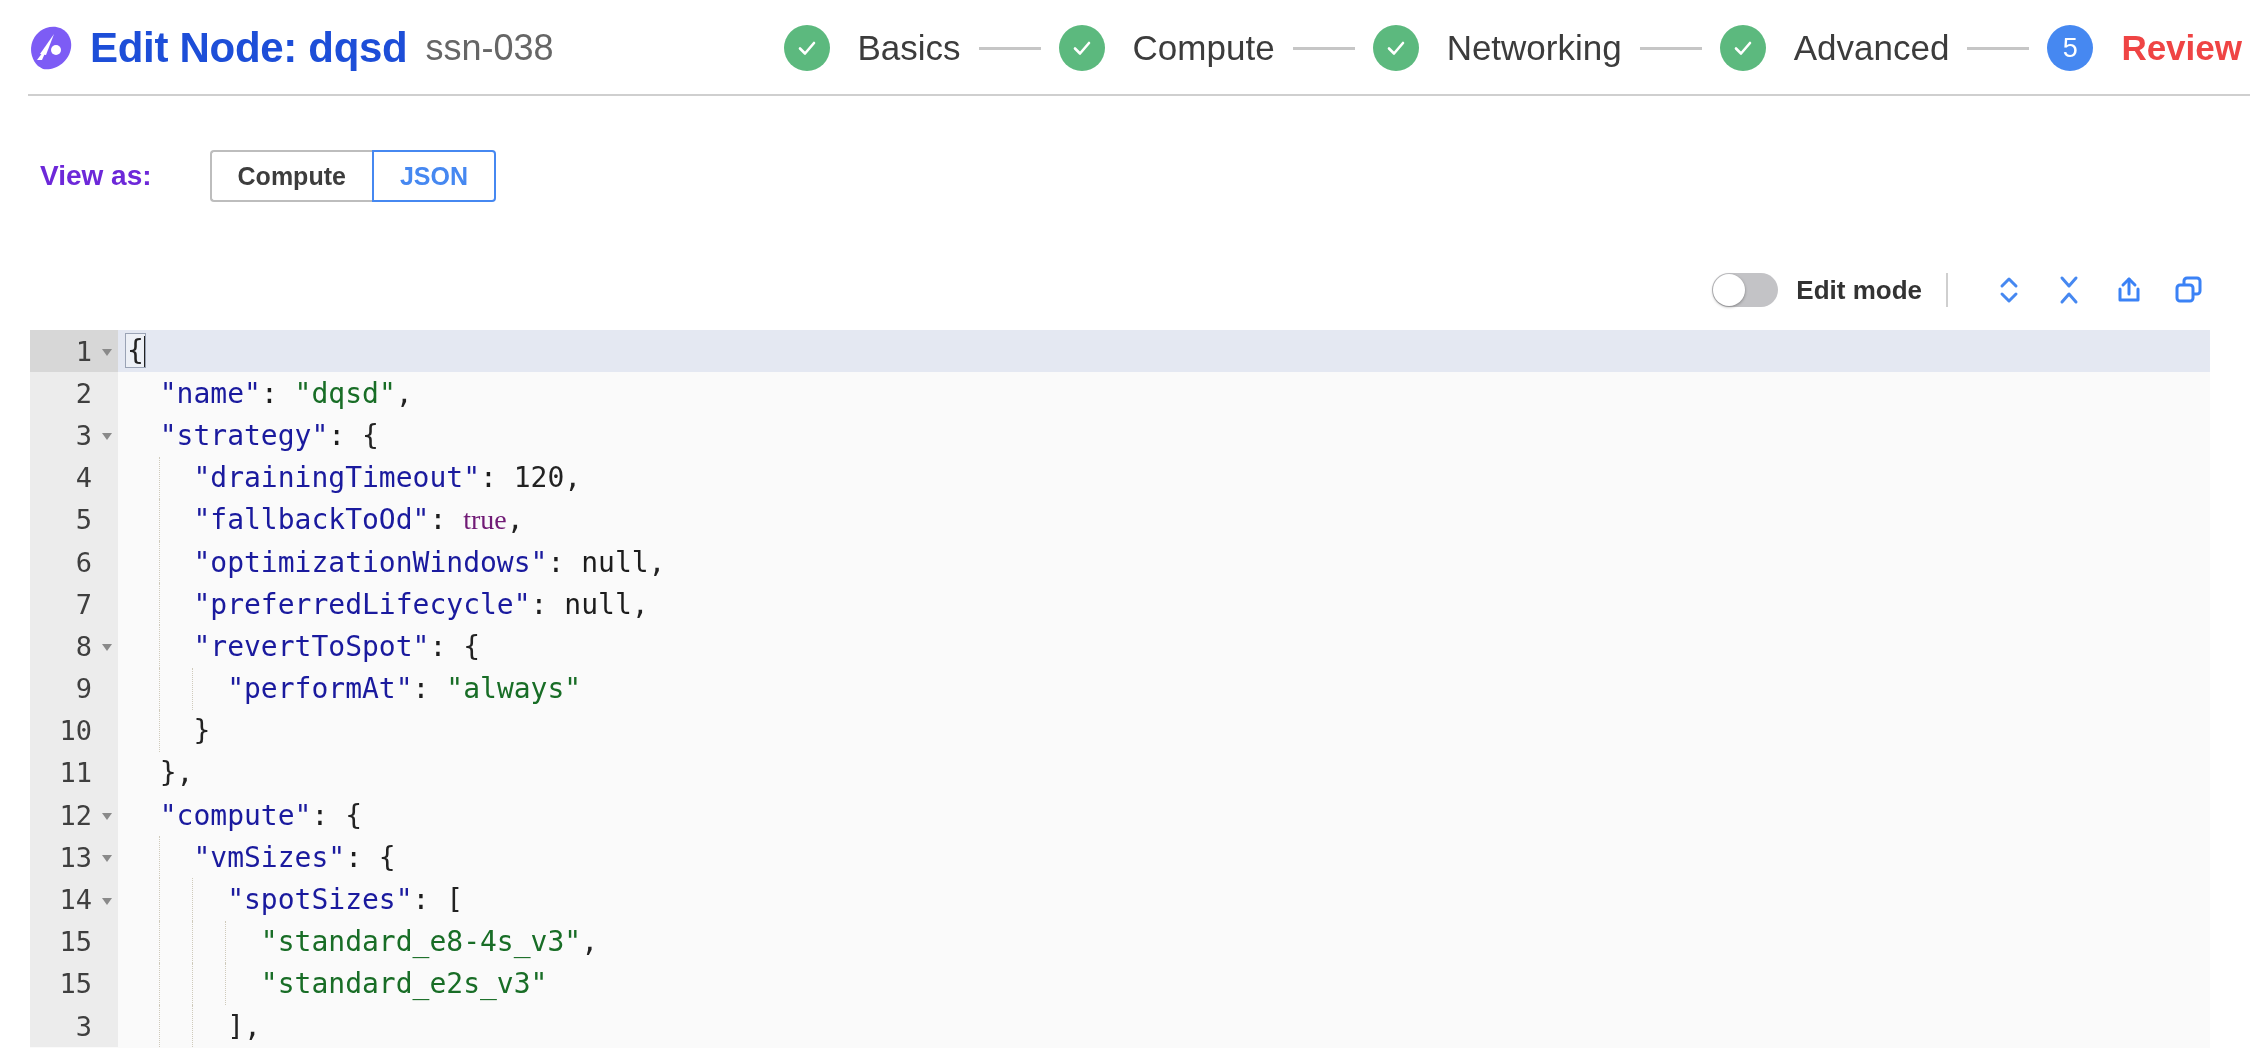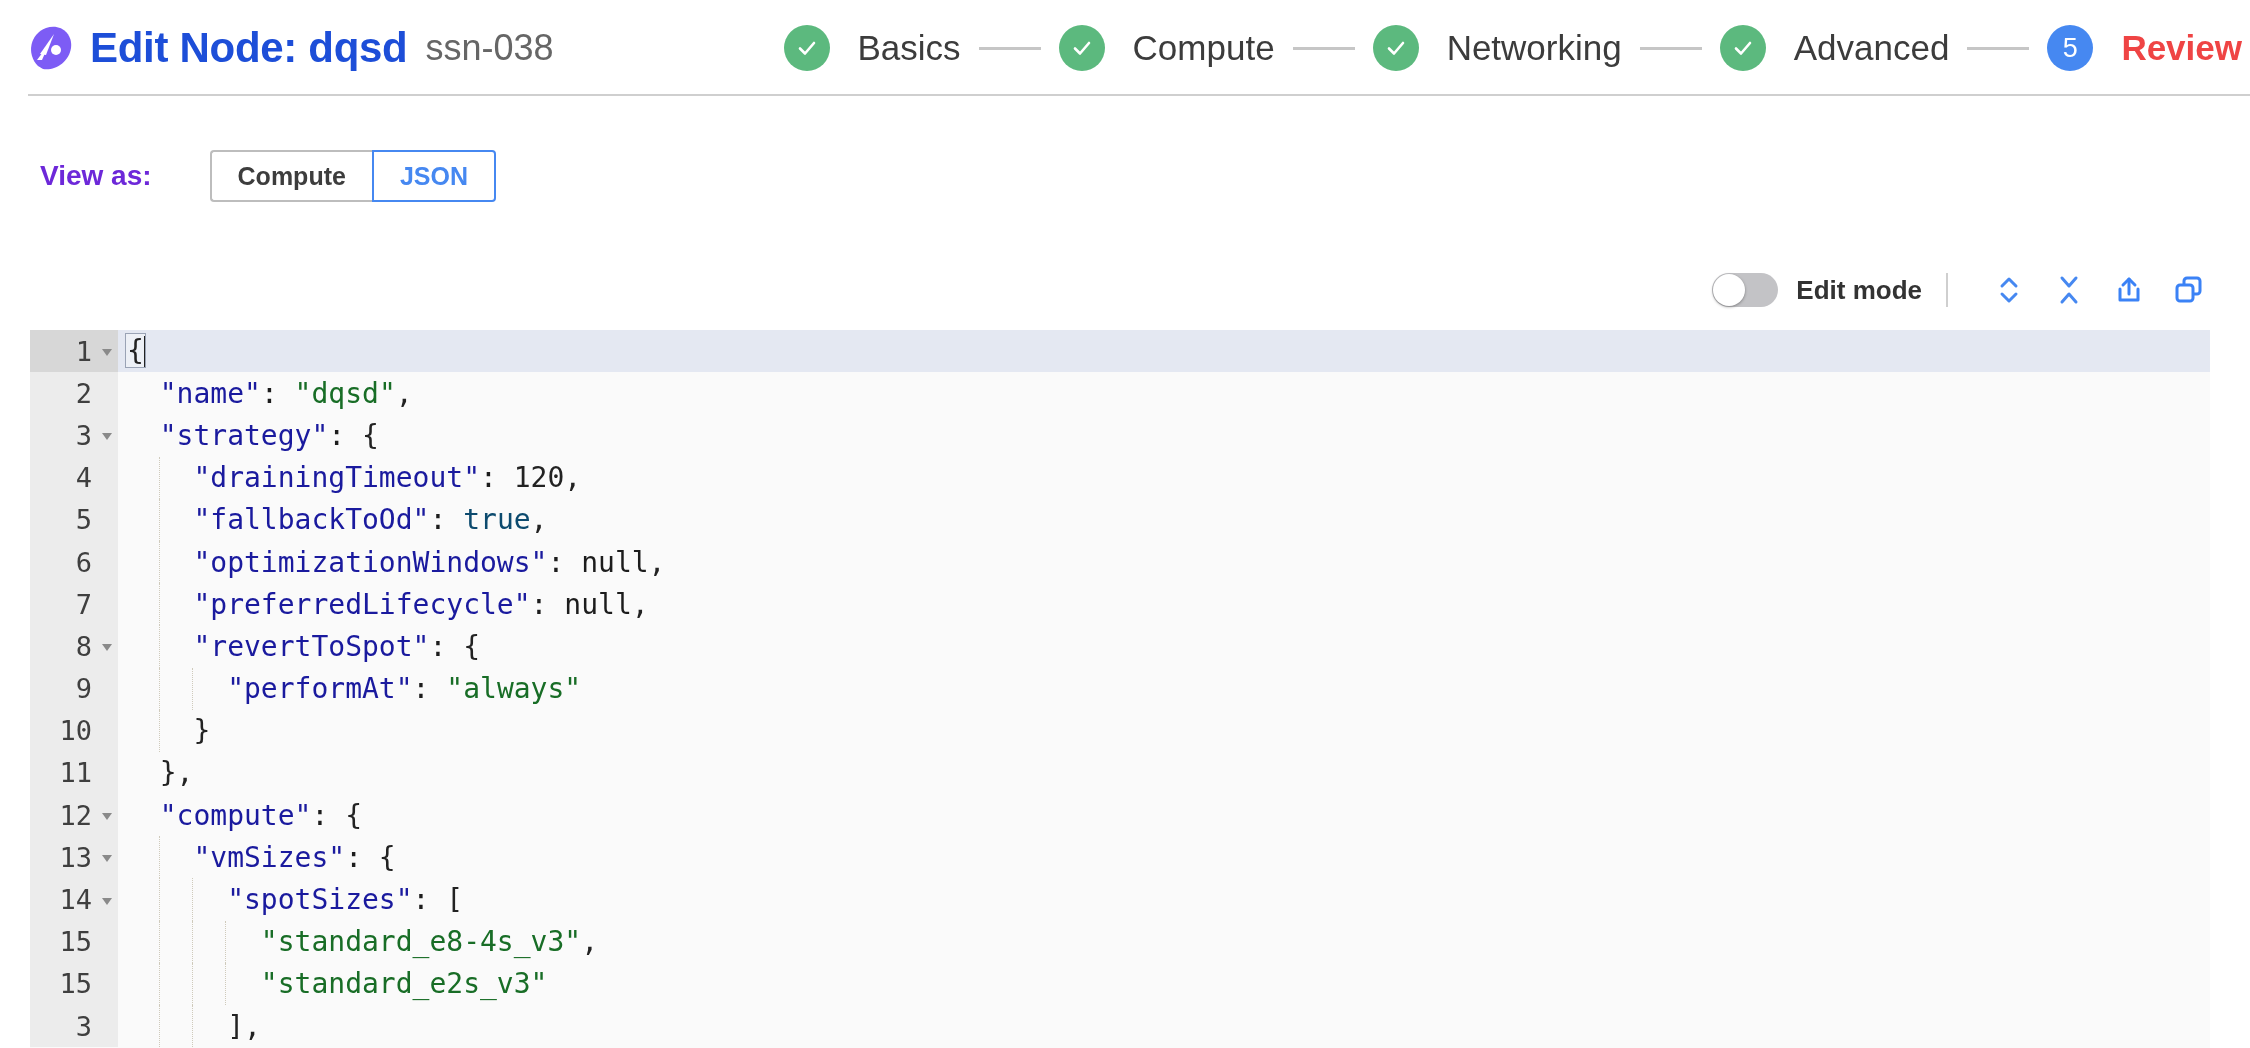--- a/index.html
+++ b/index.html
@@ -228,21 +228,21 @@
     display: flex;
     align-items: center;
     padding-left: 8px;
     font-size: 28px;
     white-space: pre;
     position: relative;
     color: #222222;
   }
   .tok-key { color: #1a1a9e; }
   .tok-str { color: #186d26; }
-  .tok-bool { color: #0c4a6e; }
+  .tok-bool { color: #701a75; font-family: Liberation Serif, serif; }
   .tok-null { color: #1c1c1c; }
   .tok-punct { color: #1c1c1c; }
   .bracket-box {
     outline: 1px solid #9aa3b5;
     background: rgba(255,255,255,0.35);
     padding: 0 1px;
   }
   .caret {
     display: inline-block;
     width: 2px;

